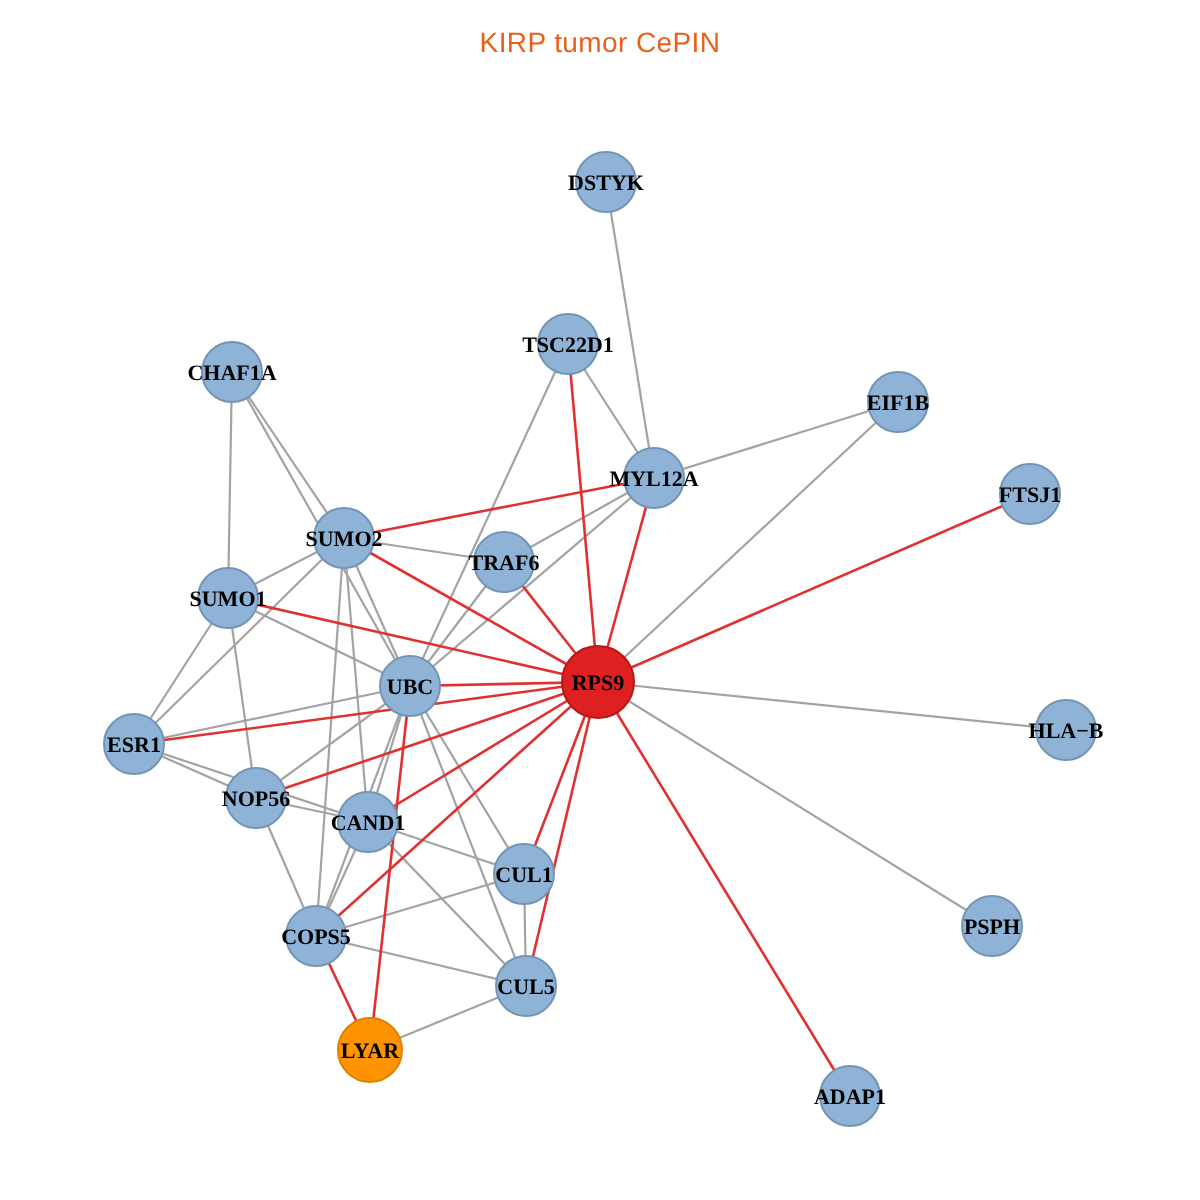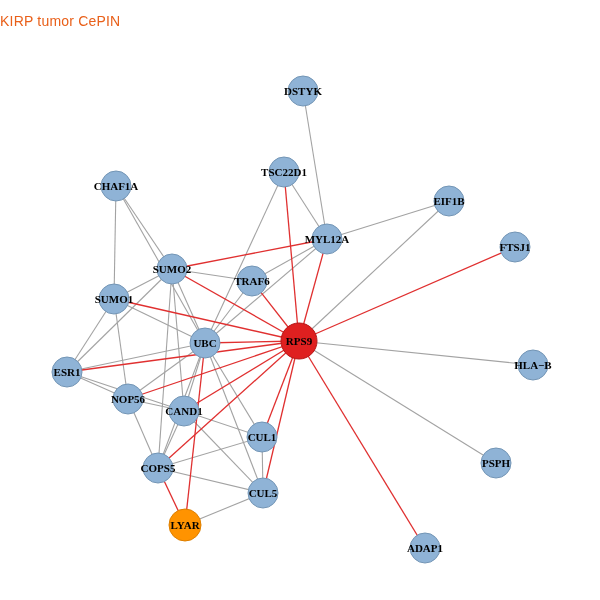--- a/index.html
+++ b/index.html
@@ -13,21 +13,21 @@
     width: 600px;
     height: 600px;
     background: #ffffff;
     overflow: hidden;
   }
   .plot-title {
     position: absolute;
     top: 13px;
     left: 0;
     right: 0;
-    text-align: left;
+    text-align: center;
     font-family: "Liberation Sans", sans-serif;
     font-size: 14px;
     letter-spacing: 0.2px;
   }
   svg.network {
     position: absolute;
     top: 0;
     left: 0;
   }
   .node-label {

